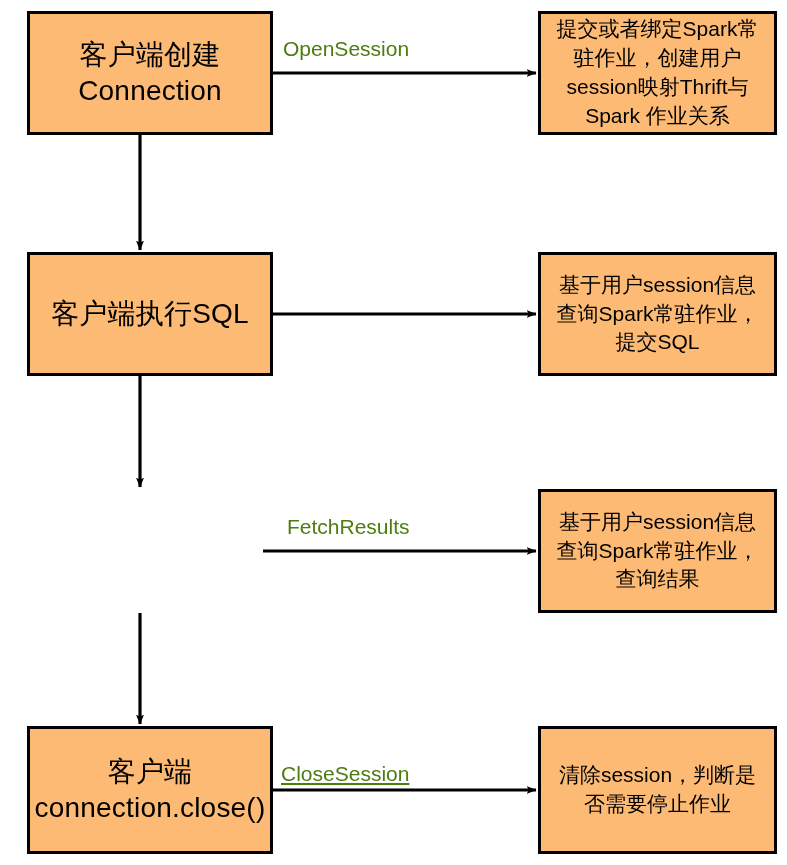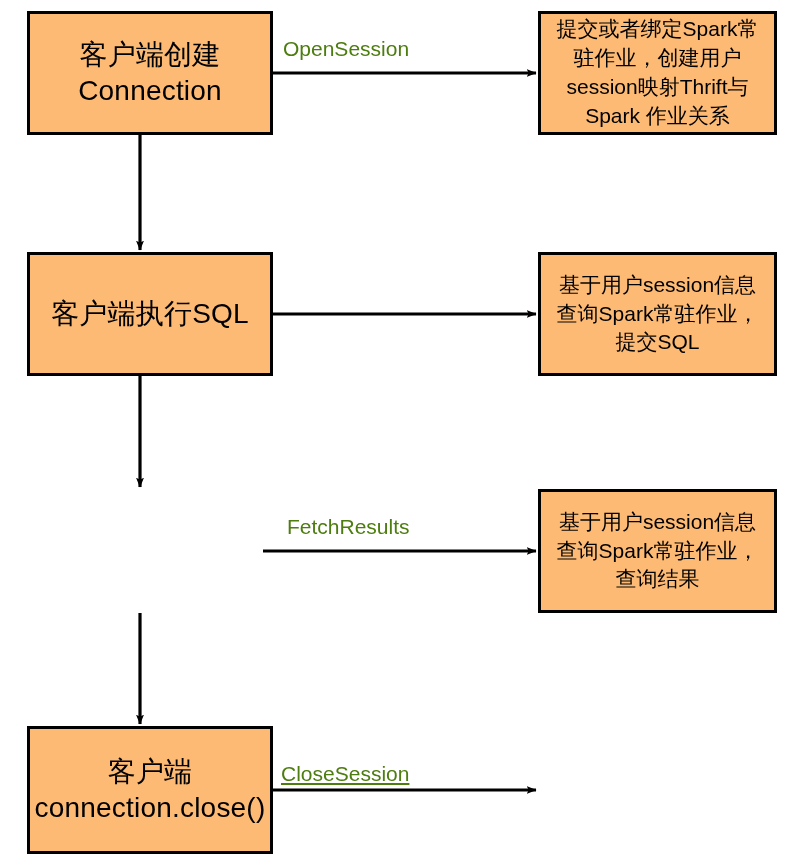--- a/index.html
+++ b/index.html
@@ -125,14 +125,18 @@
     <span class="node-text">基于用户session信息
 查询Spark常驻作业，
 查询结果</span>
   </div>
 
   <div class="node left row4">
     <span class="node-text">客户端
 connection.close()</span>
   </div>
   <div class="edge-label lbl4">CloseSession</div>
+  <div class="node right row4">
+    <span class="node-text">清除session，判断是
+否需要停止作业</span>
+  </div>
 
 </div>
 
 </body></html>

